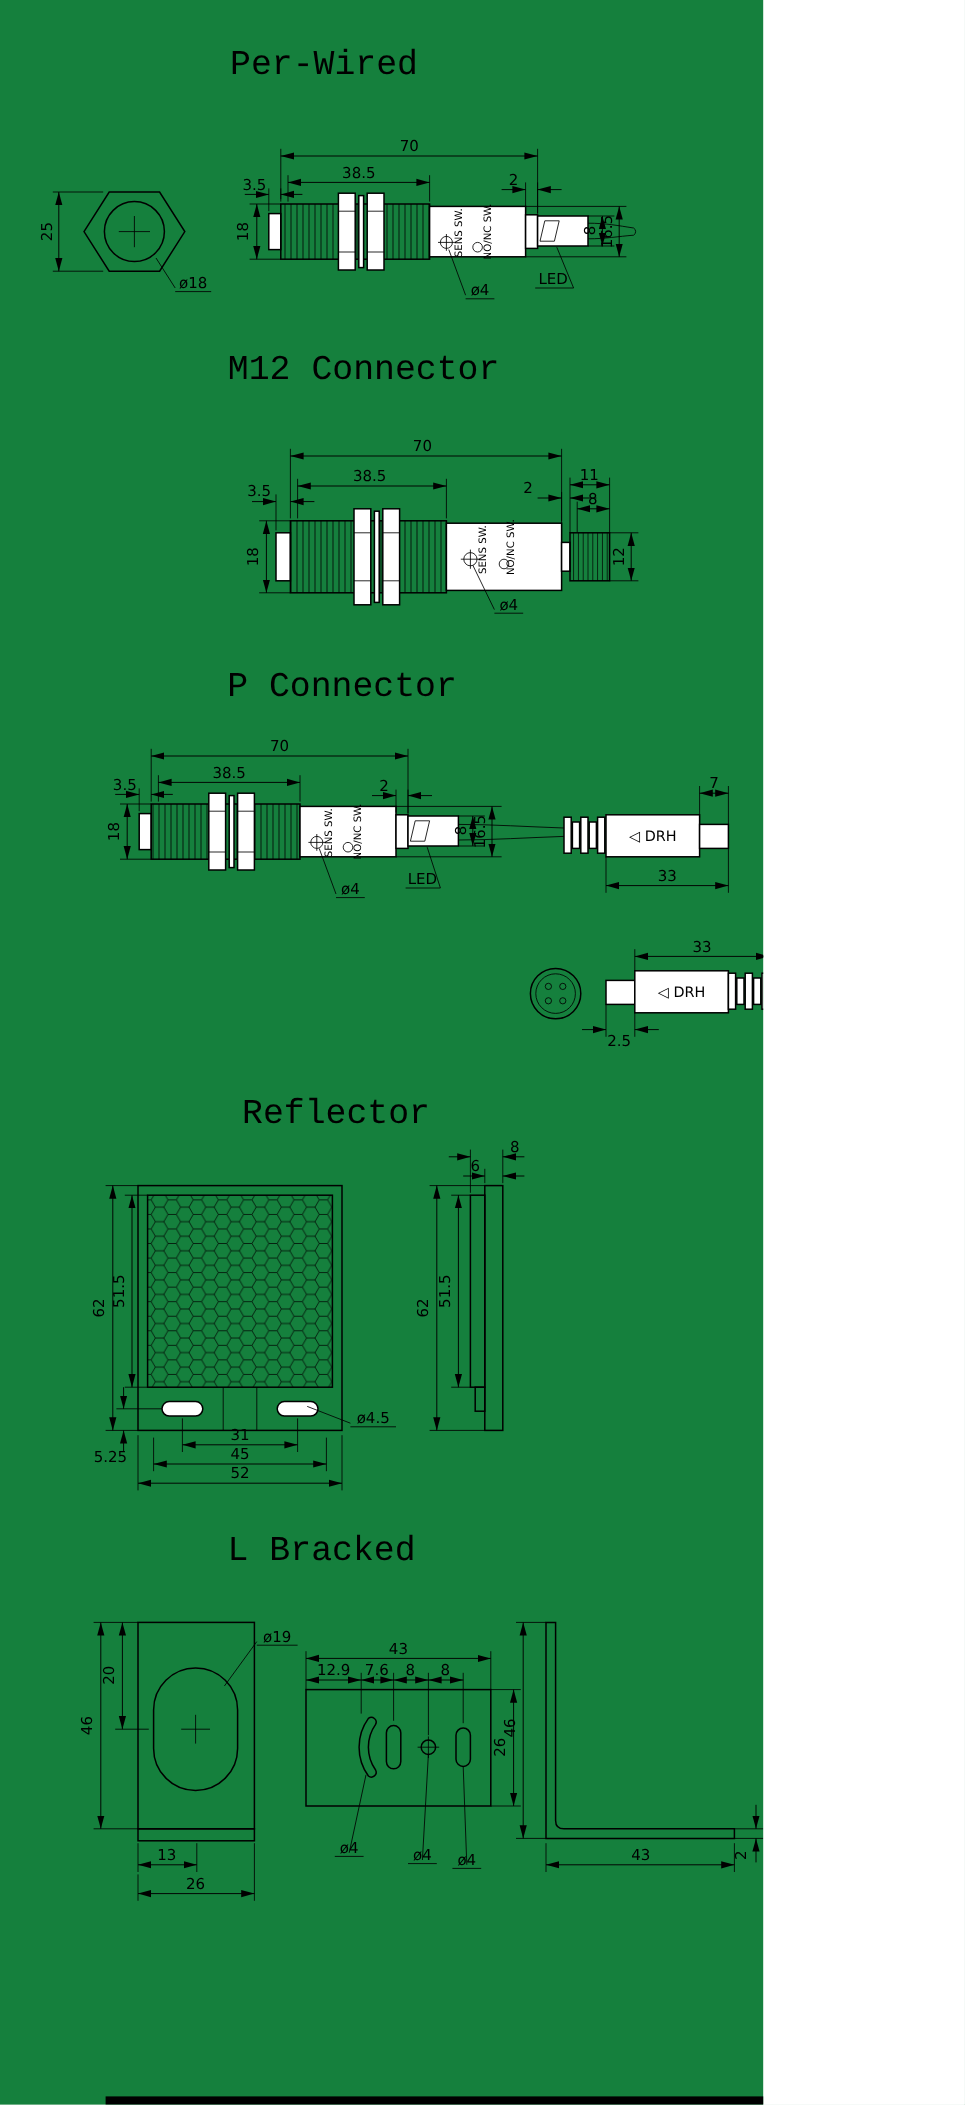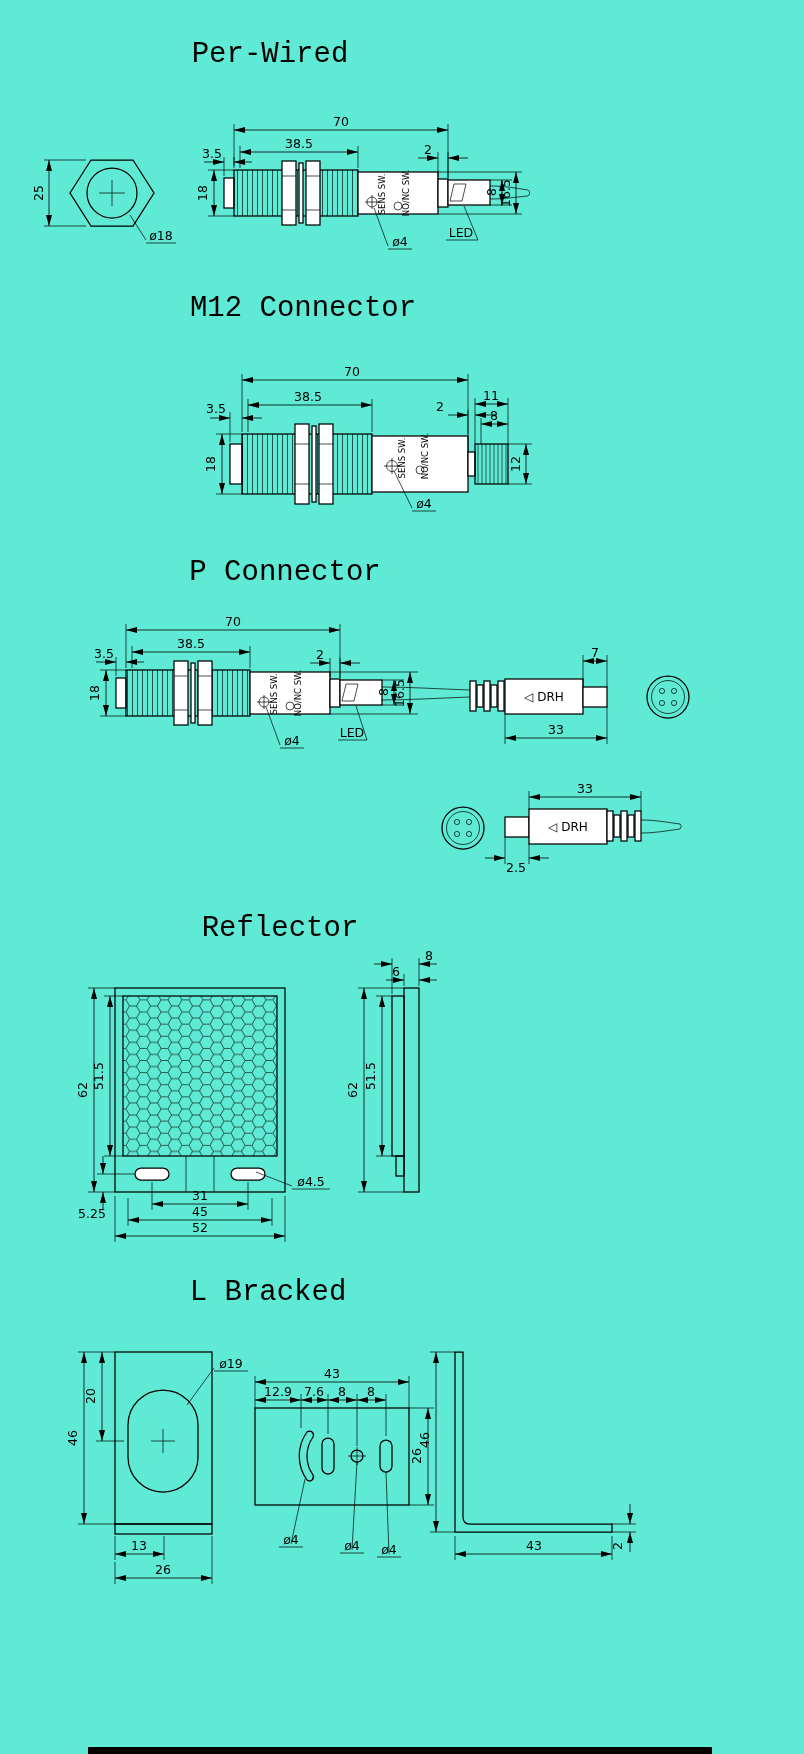--- a/index.html
+++ b/index.html
@@ -1,16 +1,16 @@
 <!DOCTYPE html>
 <html><head>
 <meta charset="utf-8">
 <style>
   html,body{margin:0;padding:0;background:#fff}
-  .wrap{position:relative;width:804px;height:1754px;background:#5eead4;overflow:hidden;font-family:"DejaVu Sans",sans-serif}
+  .wrap{position:relative;width:636px;height:1754px;background:#15803d;overflow:hidden;font-family:"DejaVu Sans",sans-serif}
   svg{position:absolute;left:0;top:0}
   .ol{stroke:#000;stroke-width:1.25;fill:none}
   .fw{fill:#fff}
   .tl{stroke:#000;stroke-width:0.7;fill:none}
   .dl{stroke:#000;stroke-width:0.8;fill:none}
   .dim{font-family:"DejaVu Sans",sans-serif;font-size:12.5px;fill:#000}
   .sm{font-family:"DejaVu Sans",sans-serif;font-size:8.5px;fill:#000}
   .plug{font-family:"DejaVu Sans",sans-serif;font-size:12px;fill:#000}
   .title{font-family:"Liberation Mono",monospace;font-size:29px;fill:#000}
 </style>

